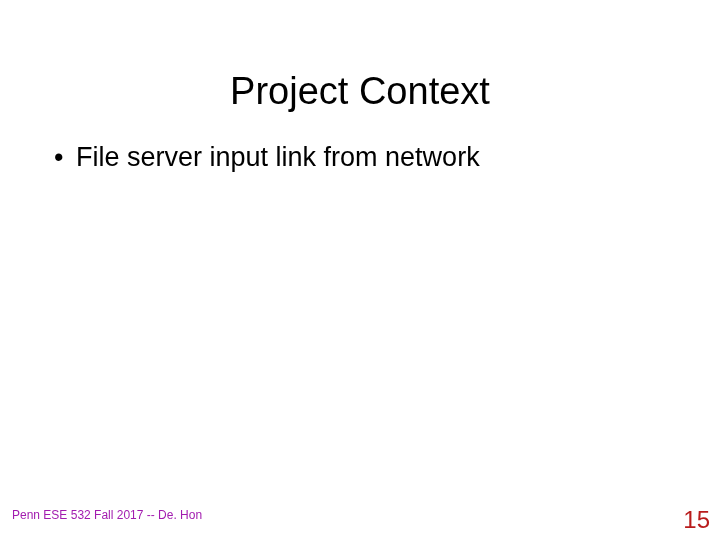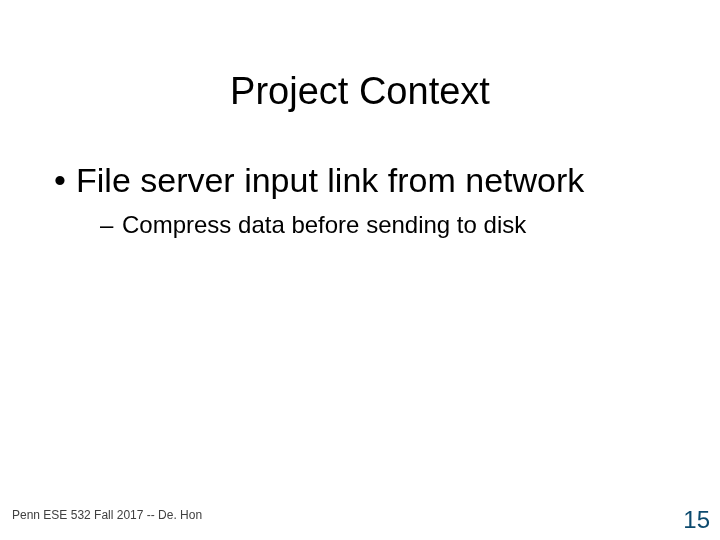--- a/index.html
+++ b/index.html
@@ -15,27 +15,27 @@
   .slide {
     width: 100%;
     height: 100%;
     padding: 70px 50px 0 50px;
     position: relative;
   }
   .title {
     text-align: center;
     font-size: 38px;
     font-weight: normal;
-    margin-bottom: 46px;
+    margin-bottom: 28px;
   }
   .content {
     padding-left: 4px;
   }
   .bullet-l1 {
-    font-size: 34px;
+    font-size: 27px;
     margin-bottom: 8px;
     padding-left: 22px;
     position: relative;
     line-height: 1.25;
   }
   .bullet-l1::before {
     content: "•";
     position: absolute;
     left: 0;
     top: 0;
@@ -54,35 +54,34 @@
     top: 0;
   }
   .spacer {
     height: 42px;
   }
   .footer {
     position: absolute;
     left: 12px;
     bottom: 18px;
     font-size: 12px;
-    color: #404040;
+    color: #a21caf;
   }
   .page-number {
     position: absolute;
     right: 10px;
     bottom: 6px;
     font-size: 24px;
-    color: #0c4a6e;
+    color: #b91c1c;
   }
 </style>
 </head>
 <body>
 
 <div class="slide">
   <h1 class="title">Project Context</h1>
   <div class="content">
     <div class="bullet-l1">File server input link from network</div>
-    <div class="bullet-l2">Compress data before sending to disk</div>
     <div class="spacer"></div>
   </div>
   <div class="footer">Penn ESE 532 Fall 2017 -- De. Hon</div>
   <div class="page-number">15</div>
 </div>
 
 </body></html>

